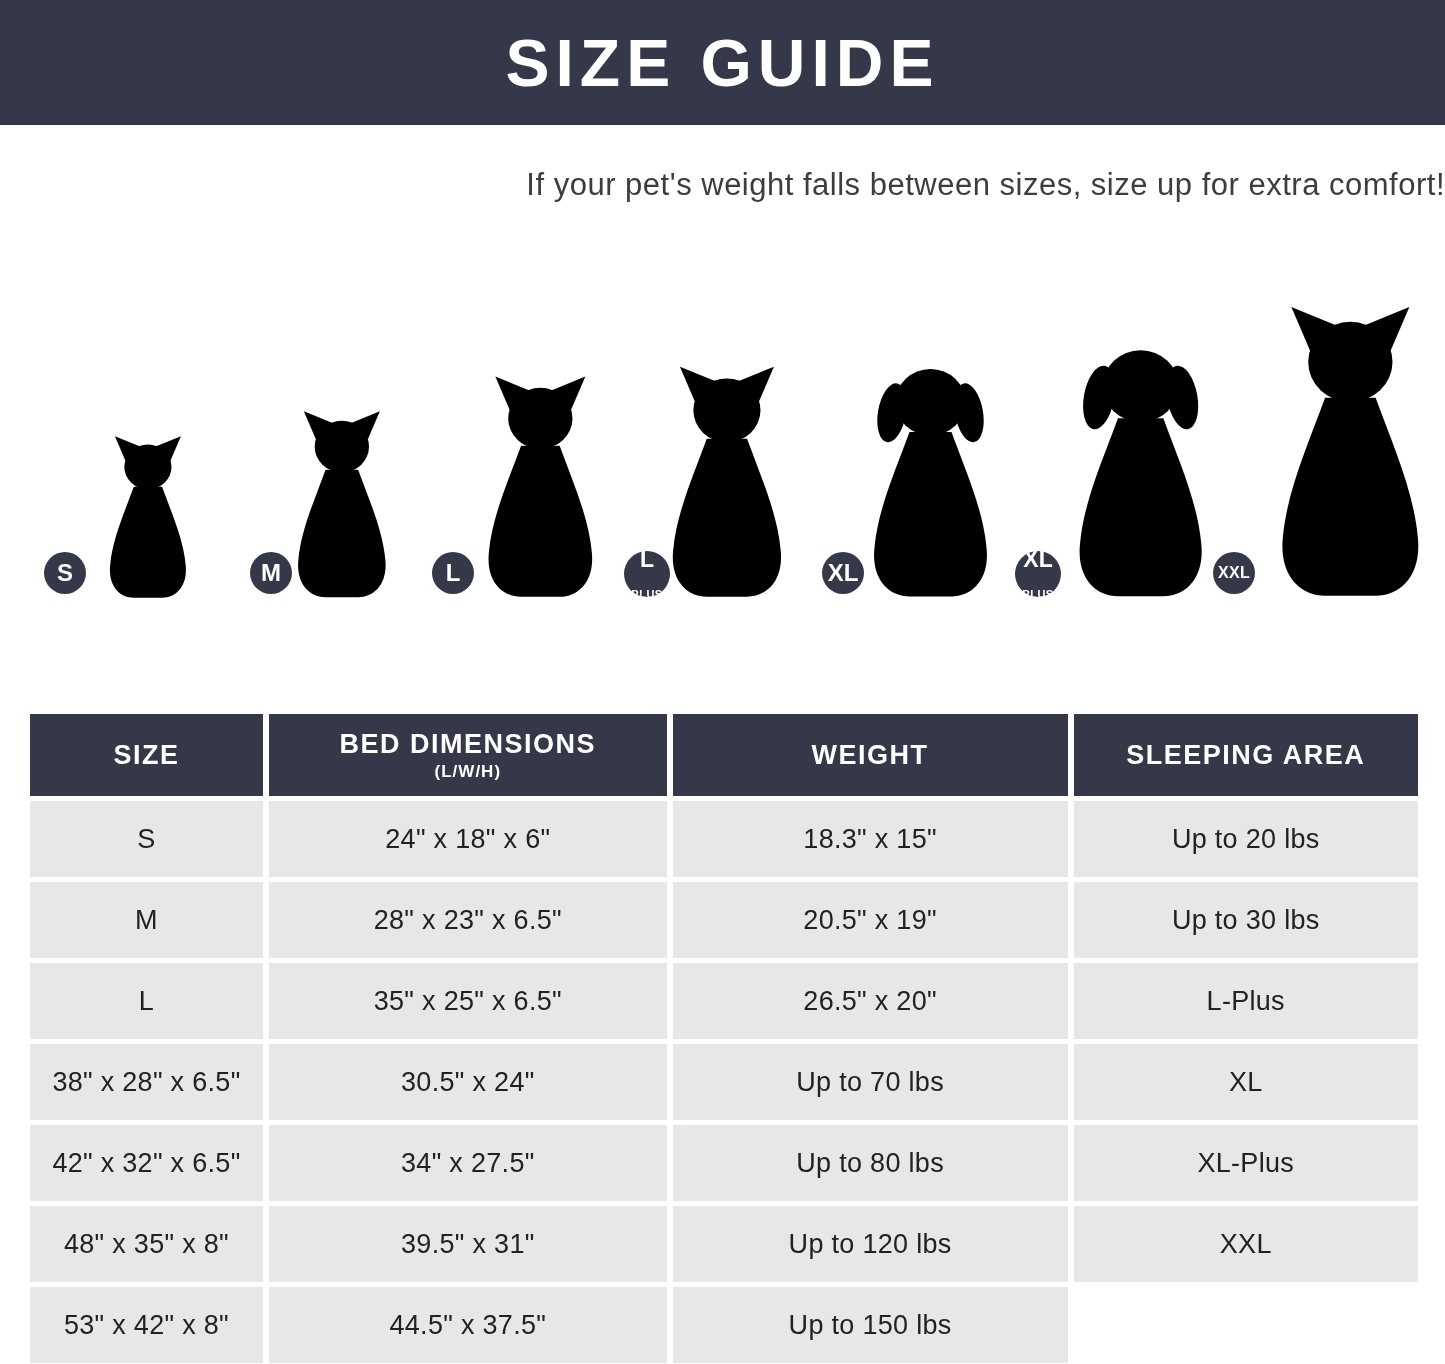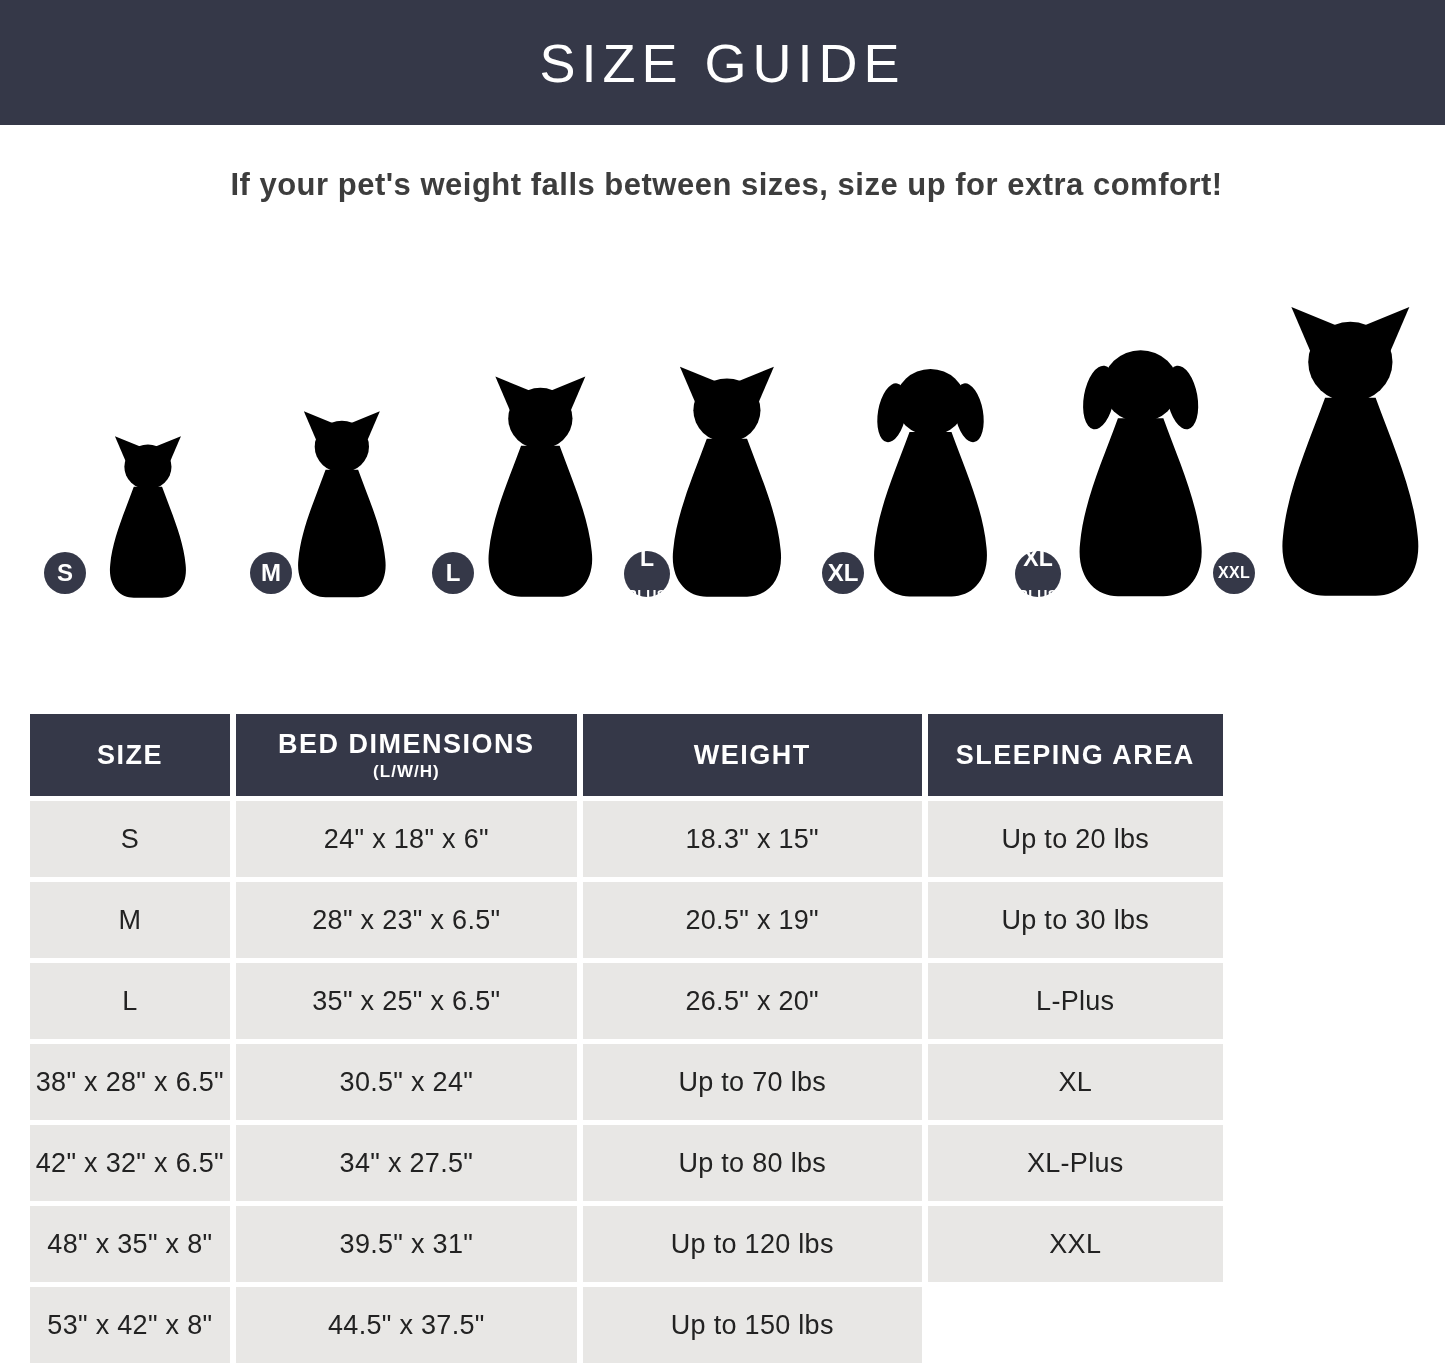--- a/index.html
+++ b/index.html
@@ -15,26 +15,26 @@
   body{
     width:1445px;height:1364px;overflow:hidden;position:relative;
     font-family:"Liberation Sans","DejaVu Sans",sans-serif;
   }
   
   .banner{
     height:125px;background:var(--header-bg);
     display:flex;align-items:center;justify-content:center;
   }
   .banner h1{
-    color:var(--header-text);font-size:54px;font-weight:400;letter-spacing:6px;
+    color:var(--header-text);font-size:66px;font-weight:700;letter-spacing:6px;
   }
   
   .subtitle{
-    margin-top:42px;text-align:center;
-    font-size:31px;font-weight:700;color:var(--subtitle-text);letter-spacing:.5px;padding-left:8px;
+    margin-top:42px;text-align:right;
+    font-size:31px;font-weight:400;color:var(--subtitle-text);letter-spacing:.5px;padding-left:8px;
   }
   
   .dogs{
     position:absolute;left:0;top:125px;width:1445px;height:505px;
   }
   .dog{position:absolute;bottom:30px;}
   .dog svg{display:block;height:100%;width:auto;}
   .dog--pomeranian      {left:89px;  height:165px;}
   .dog--french-bulldog  {left:274px; height:190px;}
   .dog--shiba-inu       {left:460px; height:225px;}
@@ -46,33 +46,33 @@
   
   .badge{
     position:absolute;width:42px;height:42px;border-radius:50%;
     background:var(--badge-bg);color:#fff;
     display:flex;flex-direction:column;align-items:center;justify-content:center;
     line-height:1;bottom:36px;
   }
   .badge .main{font-size:24px;font-weight:700;}
   .badge.badge--plus{width:46px;height:46px;bottom:33px;}
   .badge.badge--plus .main{font-size:23px;}
-  .badge .sub{font-size:14px;font-weight:700;letter-spacing:.5px;margin-top:18px;}
+  .badge .sub{font-size:11px;font-weight:700;letter-spacing:.5px;margin-top:18px;}
   .badge.badge--small .main{font-size:16px;font-weight:700;letter-spacing:.3px;}
   .badge--s      {left:44px;}
   .badge--m      {left:250px;}
   .badge--l      {left:432px;}
   .badge--l-plus {left:624px;}
   .badge--xl     {left:822px;}
   .badge--xl-plus{left:1015px;}
   .badge--xxl    {left:1213px;}
 
   
   .size-table{
-    position:absolute;left:30px;top:714px;width:1193px;
+    position:absolute;left:30px;top:714px;width:1388px;
     display:grid;
     grid-template-columns:236fr 403fr 400fr 349fr;
     grid-template-rows:82px repeat(7,76px);
     gap:5px 6px;background:#ffffff;
   }
   .cell{
     background:var(--row-bg);
     display:flex;flex-direction:column;align-items:center;justify-content:center;
     font-size:27px;color:var(--body-text);letter-spacing:.3px;
   }

